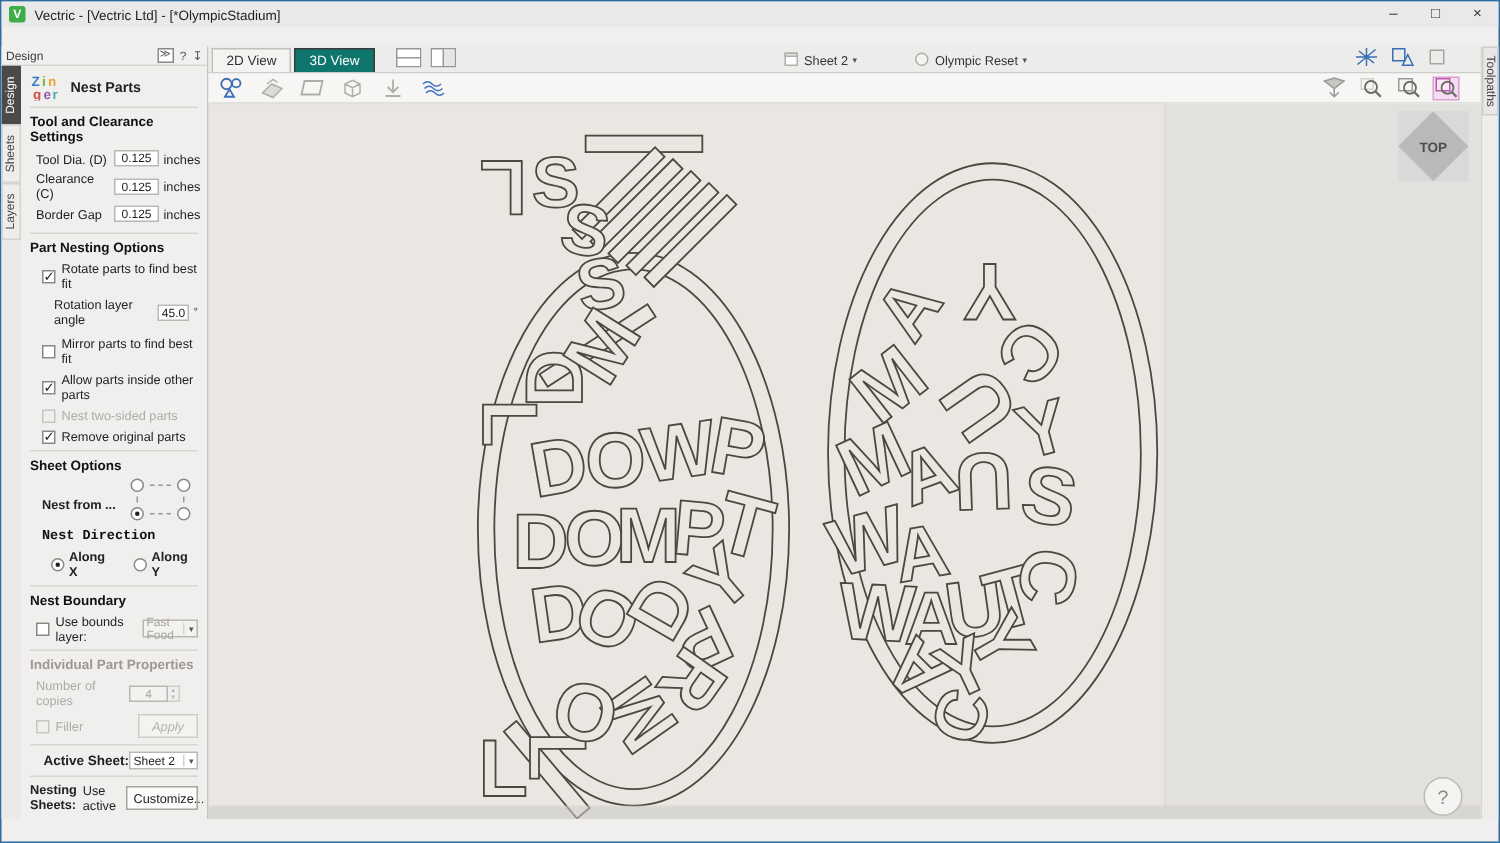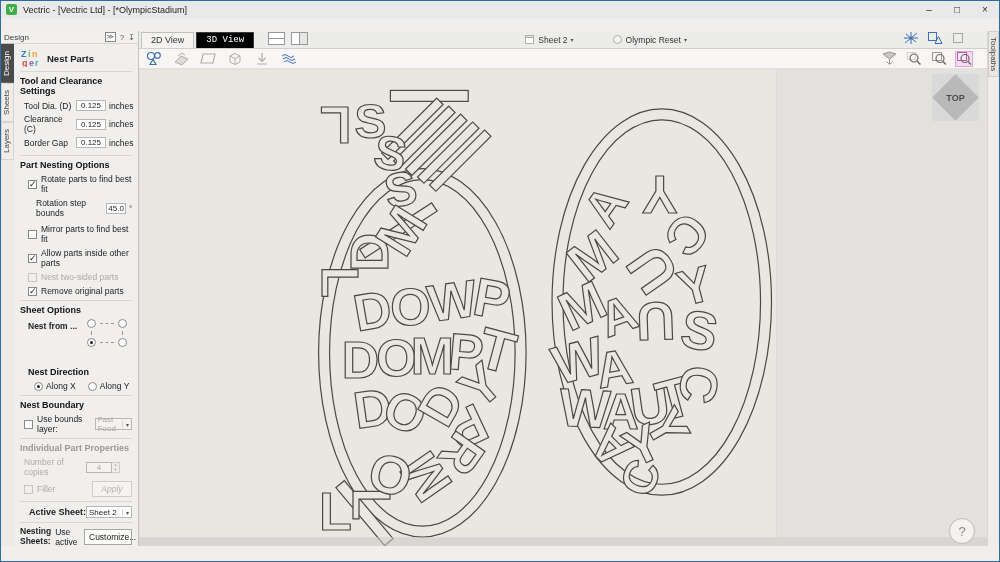--- a/index.html
+++ b/index.html
@@ -49,21 +49,21 @@
   .cb { width:9px; height:9px; border:1px solid #8a8885; background:#fff; display:inline-block; margin-right:4px; position:relative; flex:none; }
   .cb.on::after { content:"✓"; position:absolute; left:0px; top:-2px; font-size:9px; color:#222; }
   .cb.disabled { border-color:#c8c6c3; background:#f1efed; }
   .lbl-disabled { color:#aeaca9; }
   .sup { font-size:7px; vertical-align:top; }
 
   .rb { width:9px; height:9px; border:1px solid #8a8885; border-radius:50%; background:#fff; display:inline-block; margin-right:3px; position:relative; flex:none; }
   .rb.on::after { content:""; position:absolute; left:2px; top:2px; width:3px; height:3px; border-radius:50%; background:#222; }
 
   .nestfrom { display:flex; margin-left:8px; align-items:flex-start; }
-  .nf-label { font-weight:bold; margin-top:2px; }
+  .nf-label { font-weight:bold; margin-top:12px; }
   .nf-grid { position:relative; width:40px; height:28px; margin-left:10px; }
   .nf-grid .rb { position:absolute; margin:0; }
   .nf-grid .tl{left:0;top:0;} .nf-grid .tr{right:0;top:0;} .nf-grid .bl{left:0;bottom:0;} .nf-grid .br{right:0;bottom:0;}
   .dash { position:absolute; }
   .dash.ht { left:13px; right:13px; top:4px; border-top:1px dashed #999; }
   .dash.hb { left:13px; right:13px; bottom:4px; border-top:1px dashed #999; }
   .dash.vl { left:4px; top:12px; bottom:12px; border-left:1px dashed #999; }
   .dash.vr { right:4px; top:12px; bottom:12px; border-left:1px dashed #999; }
 
   .dd { background:#fff; border:1px solid #b9b7b4; height:12px; font-size:8px; display:flex; align-items:center; padding:0 2px; position:relative; }
@@ -78,21 +78,21 @@
   .spin { width:8px; height:11px; border:1px solid #cfcdca; border-left:none; background:#f1efed; display:inline-flex; flex-direction:column; justify-content:space-between; font-size:4px; color:#b3b1ae; line-height:4px; text-align:center; }
 
   .as-row { display:flex; align-items:center; justify-content:flex-end; margin:2px 0; }
   .ns-row { display:flex; align-items:center; gap:4px; margin:2px 0; }
   .ns-label { width:32px; font-weight:bold; line-height:1.15; }
 
   
   .content { flex:1; display:flex; flex-direction:column; position:relative; min-width:0; }
   .tabrow { height:18px; background:#ececeb; border-bottom:1px solid #d0cecb; display:flex; align-items:flex-end; font-size:9px; }
   .vtab-top { padding:2px 9px 3px 9px; border:1px solid #c2c0bd; border-bottom:none; background:#f4f3f2; color:#333; margin-left:2px; }
-  .vtab-top.active { background:#000000; color:#fff; border-color:#3a3a3a;font-family:Liberation Mono, monospace; }
+  .vtab-top.active { background:#0f766e; color:#fff; border-color:#3a3a3a; }
   .split-icons { display:flex; gap:6px; margin:0 0 3px 14px; }
   .ddl { display:flex; align-items:center; gap:3px; margin-bottom:3px; font-size:8.5px; color:#333; }
   .ddl .arrow { font-size:6px; color:#555; }
   .spacer { flex:1; }
   .snap-icons { display:flex; gap:8px; margin:0 22px 3px 0; align-items:center; }
 
   .toolbar2 { height:20px; background:#f7f6f5; border-bottom:1px solid #e2e0dd; display:flex; align-items:center; }
   .tb-left { display:flex; gap:9px; margin-left:6px; align-items:center; }
   .tb-right { display:flex; gap:7px; margin-left:auto; margin-right:14px; align-items:center; }
   .icon-btn { display:flex; align-items:center; justify-content:center; width:18px; height:16px; }
@@ -188,21 +188,21 @@
             </div>
           </div>
           <hr class="divider">
 
           <div class="sec-h">Part Nesting Options</div>
           <div class="opt-row">
             <span class="cb on"></span>
             <span>Rotate parts to find best fit</span>
           </div>
           <div class="opt-row indent2">
-            <span style="margin-right:4px;">Rotation step bounds</span>
+            <span style="margin-right:4px;">Rotation layer angle</span>
             <span class="inp" style="width:24px;">45.0</span>
             <span class="sup">°</span>
           </div>
           <div class="opt-row" style="margin-top:6px;">
             <span class="cb"></span>
             <span>Mirror parts to find best fit</span>
           </div>
           <div class="opt-row">
             <span class="cb on"></span>
             <span>Allow parts inside other parts</span>
@@ -224,22 +224,22 @@
               <span class="rb tl"></span>
               <span class="rb tr"></span>
               <span class="rb bl on"></span>
               <span class="rb br"></span>
               <span class="dash ht"></span>
               <span class="dash hb"></span>
               <span class="dash vl"></span>
               <span class="dash vr"></span>
             </div>
           </div>
-          <div class="sec-h" style="margin-left:8px; margin-top:20px;">Nest Direction</div>
-          <div class="opt-row" style="margin-left:14px;">
+          <div class="sec-h" style="margin-left:8px; margin-top:5px;font-family:Liberation Mono, monospace;">Nest Direction</div>
+          <div class="opt-row" style="margin-left:14px;font-weight:bold;">
             <span class="rb on"></span>
             <span style="margin-right:12px;">Along X</span>
             <span class="rb"></span>
             <span>Along Y</span>
           </div>
           <hr class="divider">
 
           <div class="sec-h">Nest Boundary</div>
           <div class="opt-row" style="margin-left:4px;">
             <span class="cb"></span>

